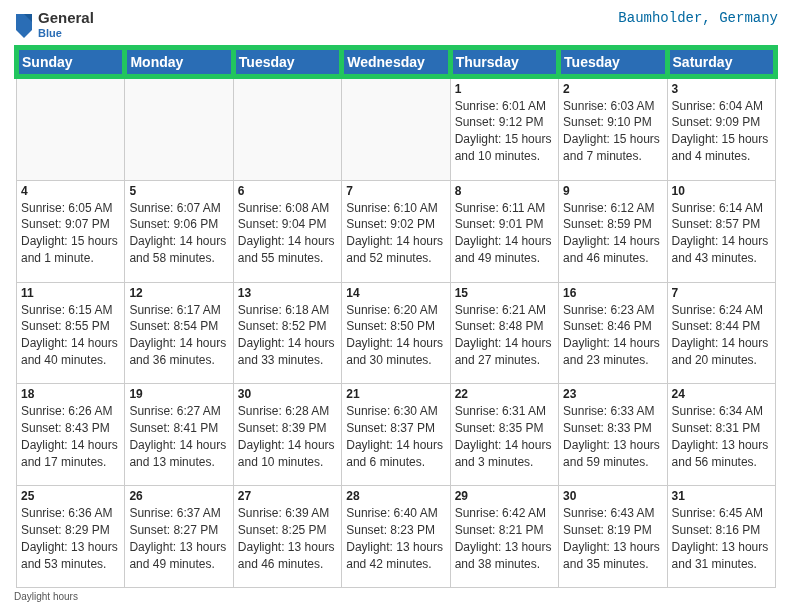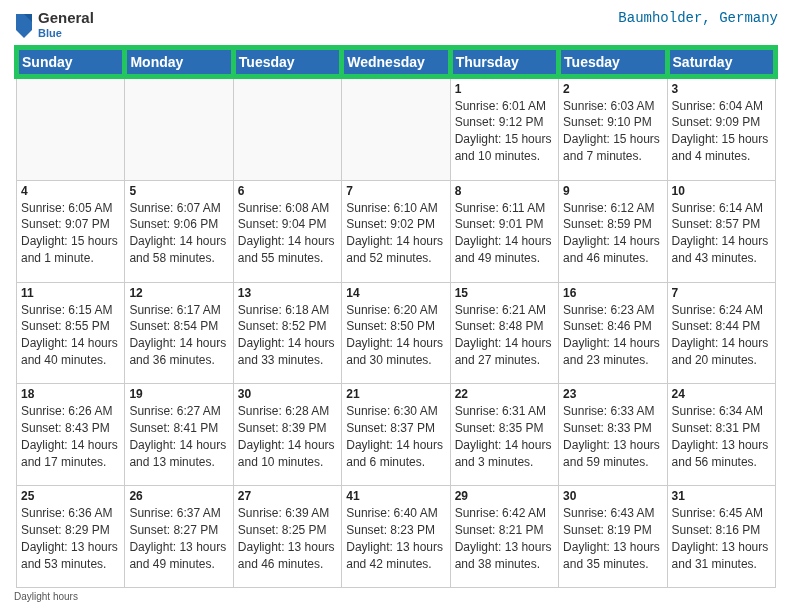--- a/index.html
+++ b/index.html
@@ -334,21 +334,21 @@
 and 49 minutes.</div>
           </td>
           <td>
             <span class="day-number">27</span>
             <div class="day-info" style="white-space: pre-line;">Sunrise: 6:39 AM
 Sunset: 8:25 PM
 Daylight: 13 hours
 and 46 minutes.</div>
           </td>
           <td>
-            <span class="day-number">41</span>
+            <span class="day-number">28</span>
             <div class="day-info" style="white-space: pre-line;">Sunrise: 6:40 AM
 Sunset: 8:23 PM
 Daylight: 13 hours
 and 42 minutes.</div>
           </td>
           <td>
             <span class="day-number">29</span>
             <div class="day-info" style="white-space: pre-line;">Sunrise: 6:42 AM
 Sunset: 8:21 PM
 Daylight: 13 hours

